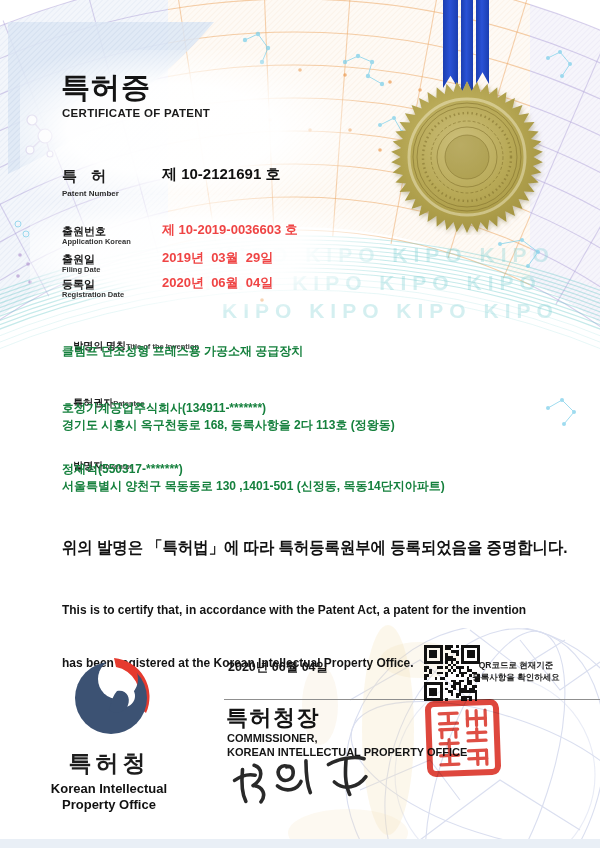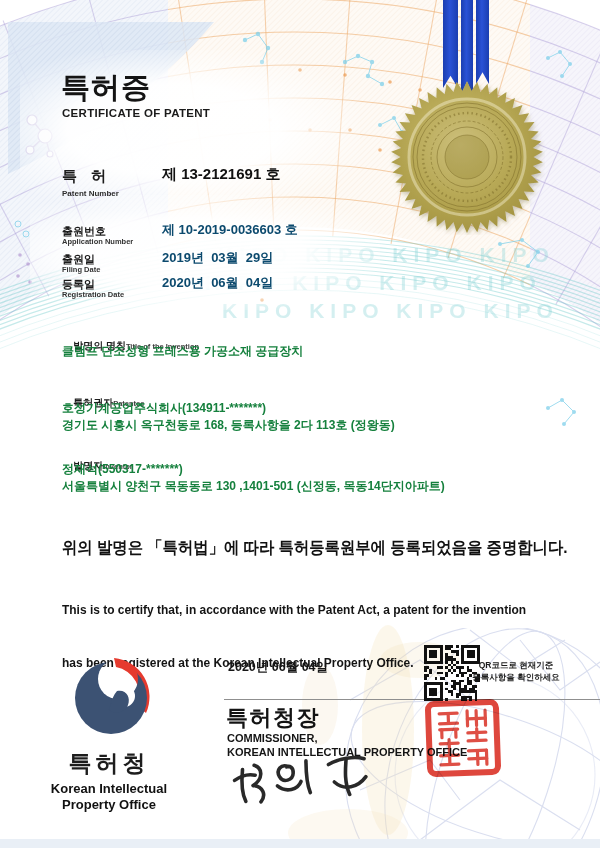--- a/index.html
+++ b/index.html
@@ -18,21 +18,21 @@
   .s3{left:33px;width:13px;height:84px;}
   .medal{position:absolute;left:389px;top:79px;z-index:2;}
   .txt{position:absolute;z-index:3;white-space:pre;}
   .title-ko{left:61px;top:68px;font-size:29px;font-weight:800;letter-spacing:1px;color:#141414;}
   .title-en{left:62px;top:107px;font-size:11.5px;font-weight:700;letter-spacing:.3px;color:#1a1a1a;text-align:right;}
   .plabel{left:62px;top:167px;font-size:15px;font-weight:700;letter-spacing:5px;}
   .psub{left:62px;top:189px;font-size:8px;font-weight:700;color:#2e2e2e;}
   .pvalue{left:162px;top:165px;font-size:15px;font-weight:700;color:#111;}
   .flabel{font-size:11px;font-weight:700;left:62px;}
   .fsub{font-size:7.5px;font-weight:700;color:#333;left:62px;}
-  .fvalue{font-size:13px;font-weight:700;left:162px;color:#0c4a6e;}
+  .fvalue{font-size:13px;font-weight:700;left:162px;color:#ef4444;}
   .slabel{font-size:10px;font-weight:700;left:62px;}
   .slabel .en{font-size:7.5px;font-weight:700;color:#3a3a3a;}
   .sline{font-size:12px;font-weight:700;left:62px;color:#15803d;}
   .st-ko{left:62px;top:537px;font-size:16.5px;font-weight:800;transform:scaleX(.93);transform-origin:left top;color:#101010;}
   .st-en{left:62px;top:566px;font-size:13px;font-weight:700;line-height:17.5px;transform:scaleX(.92);transform-origin:left top;color:#141414;}
   .emblem{position:absolute;left:74px;top:655px;z-index:3;}
   .logo-ko{left:59px;top:748px;width:100px;text-align:center;font-size:23px;font-weight:600;letter-spacing:4px;color:#1d1d1d;}
   .logo-en{left:39px;top:781px;width:140px;text-align:center;font-size:13px;font-weight:700;line-height:15.5px;color:#111;white-space:normal;}
   .issue-date{left:228px;top:659px;font-size:12.5px;font-weight:700;color:#161616;}
   .rule{position:absolute;left:224px;top:699px;width:376px;height:1px;background:#8f8f8f;z-index:3;}
@@ -294,24 +294,24 @@
     </g>
     <circle cx="78" cy="78" r="22" fill="rgba(150,135,55,.35)" stroke="rgba(125,110,42,.5)"></circle>
     <circle cx="78" cy="78" r="58" fill="none" stroke="rgba(255,250,225,.4)" stroke-width="3"></circle>
   </svg>
 
   <div class="txt title-ko">특허증</div>
   <div class="txt title-en">CERTIFICATE OF PATENT</div>
 
   <div class="txt plabel">특 허</div>
   <div class="txt psub">Patent Number</div>
-  <div class="txt pvalue">제 13-2121691 호</div>
+  <div class="txt pvalue">제 10-2121691 호</div>
 
   <div class="txt flabel" style="top:224px">출원번호</div>
-  <div class="txt fsub" style="top:237px">Application Number</div>
+  <div class="txt fsub" style="top:237px">Application Korean</div>
   <div class="txt fvalue" style="top:221px">제 10-2019-0036603 호</div>
 
   <div class="txt flabel" style="top:252px">출원일</div>
   <div class="txt fsub" style="top:265px">Filing Date</div>
   <div class="txt fvalue" style="top:249px">2019년  03월  29일</div>
 
   <div class="txt flabel" style="top:277px">등록일</div>
   <div class="txt fsub" style="top:290px">Registration Date</div>
   <div class="txt fvalue" style="top:274px">2020년  06월  04일</div>
 

